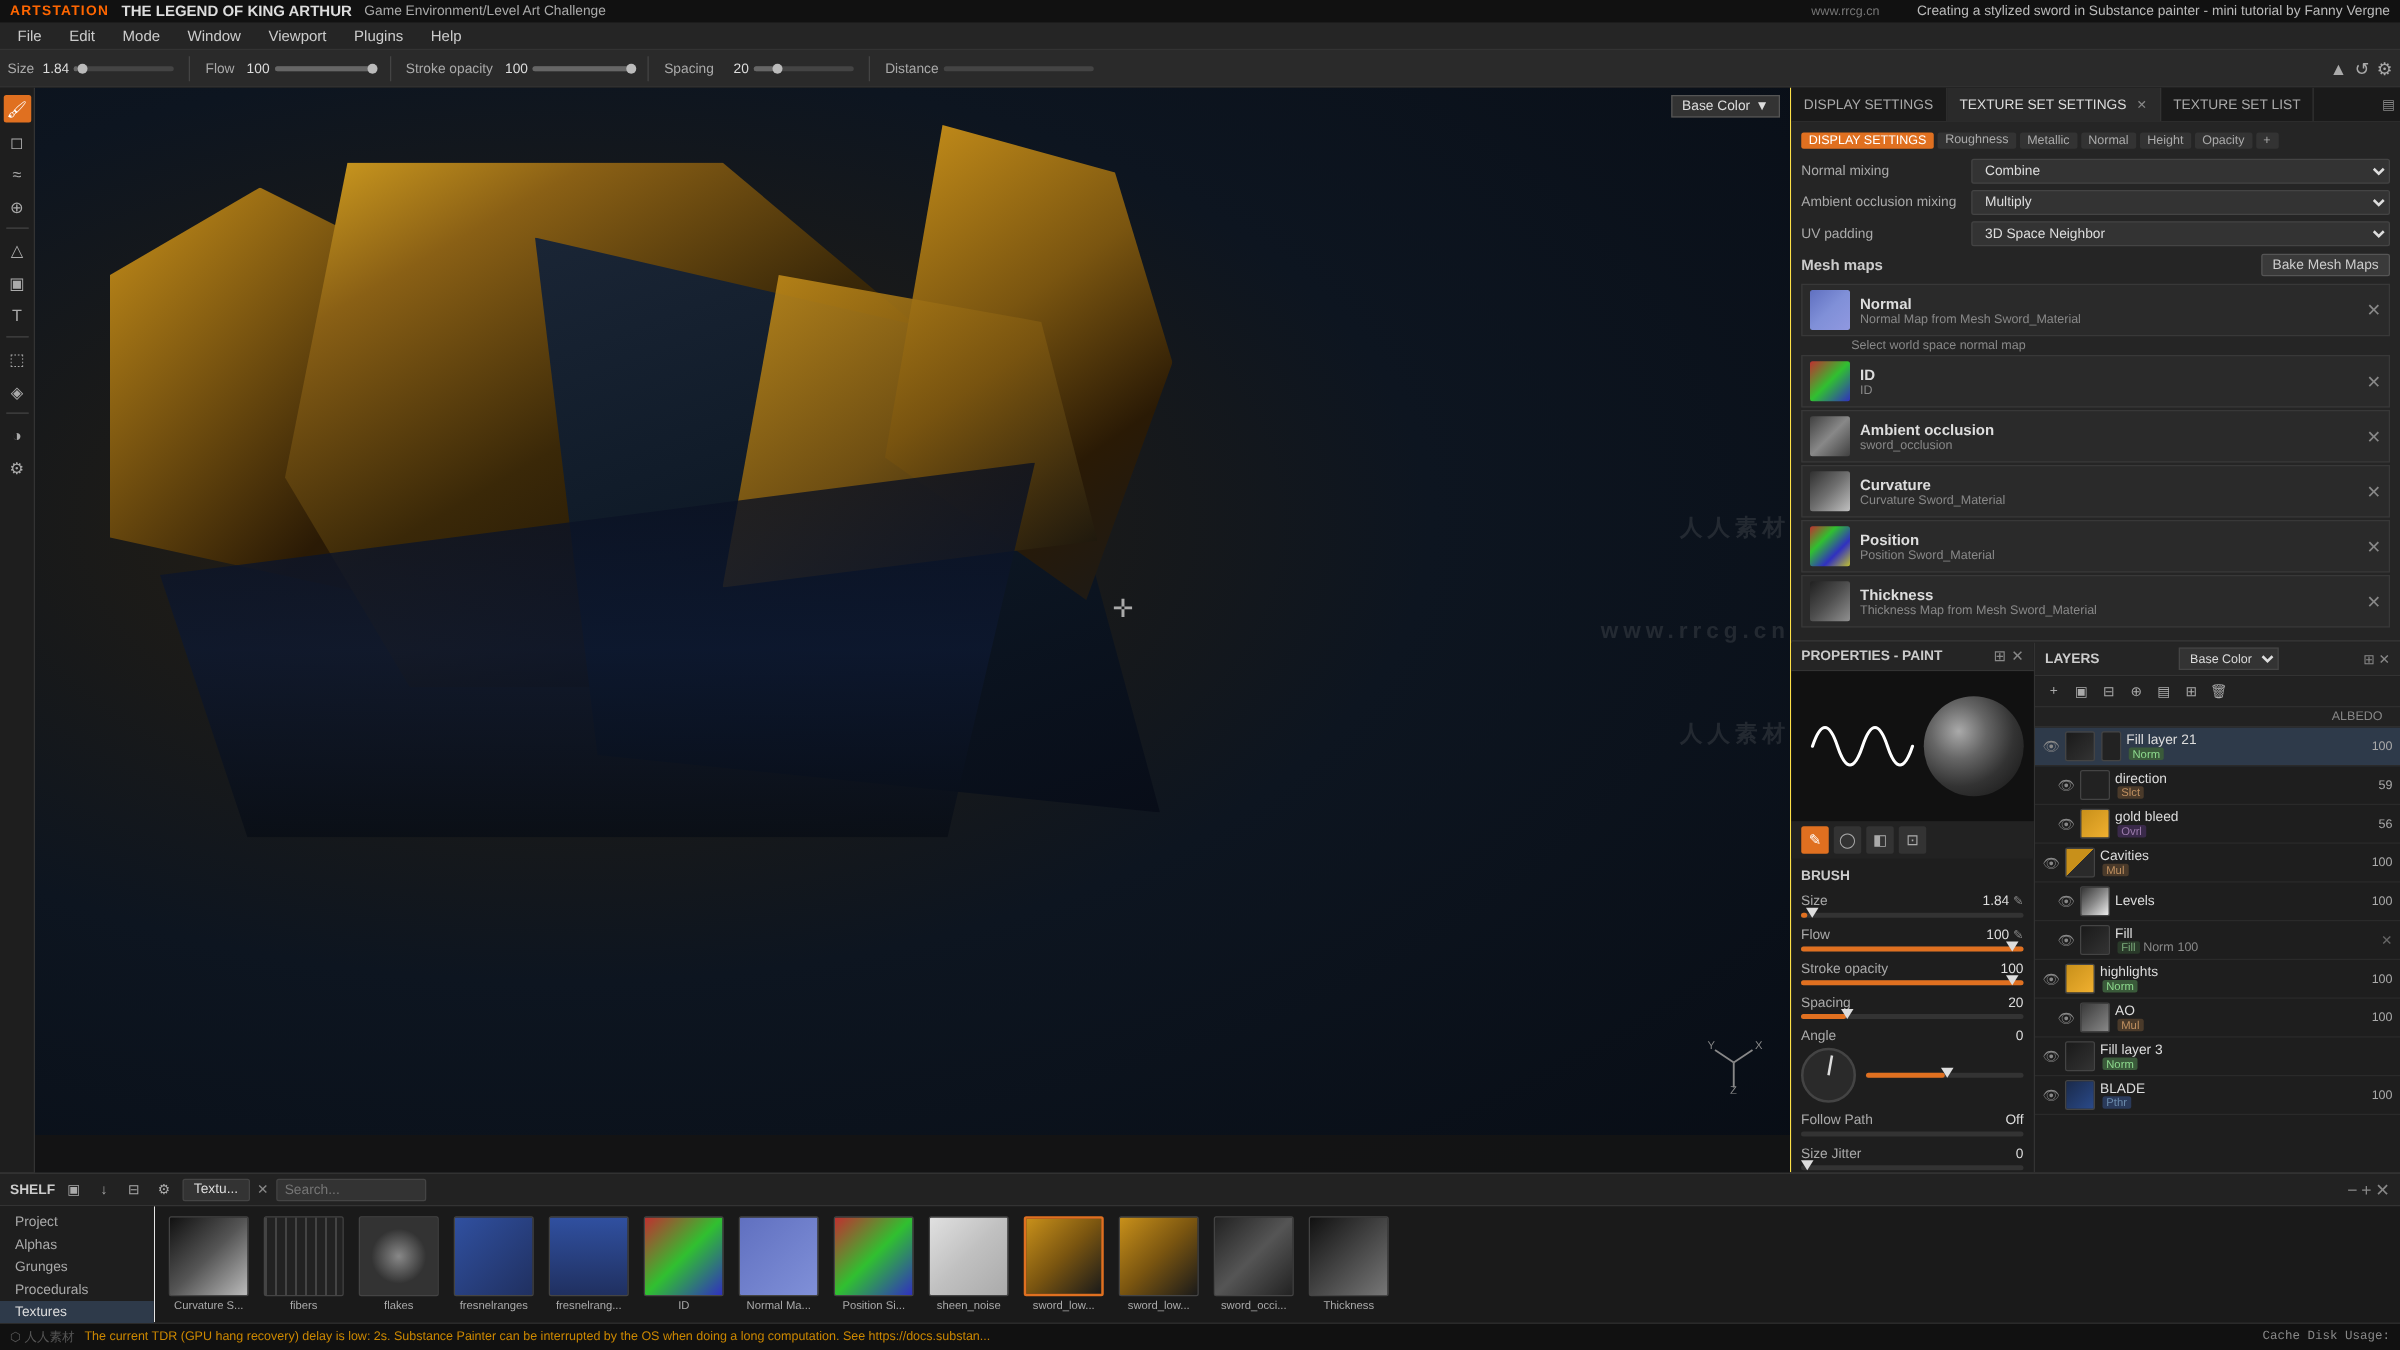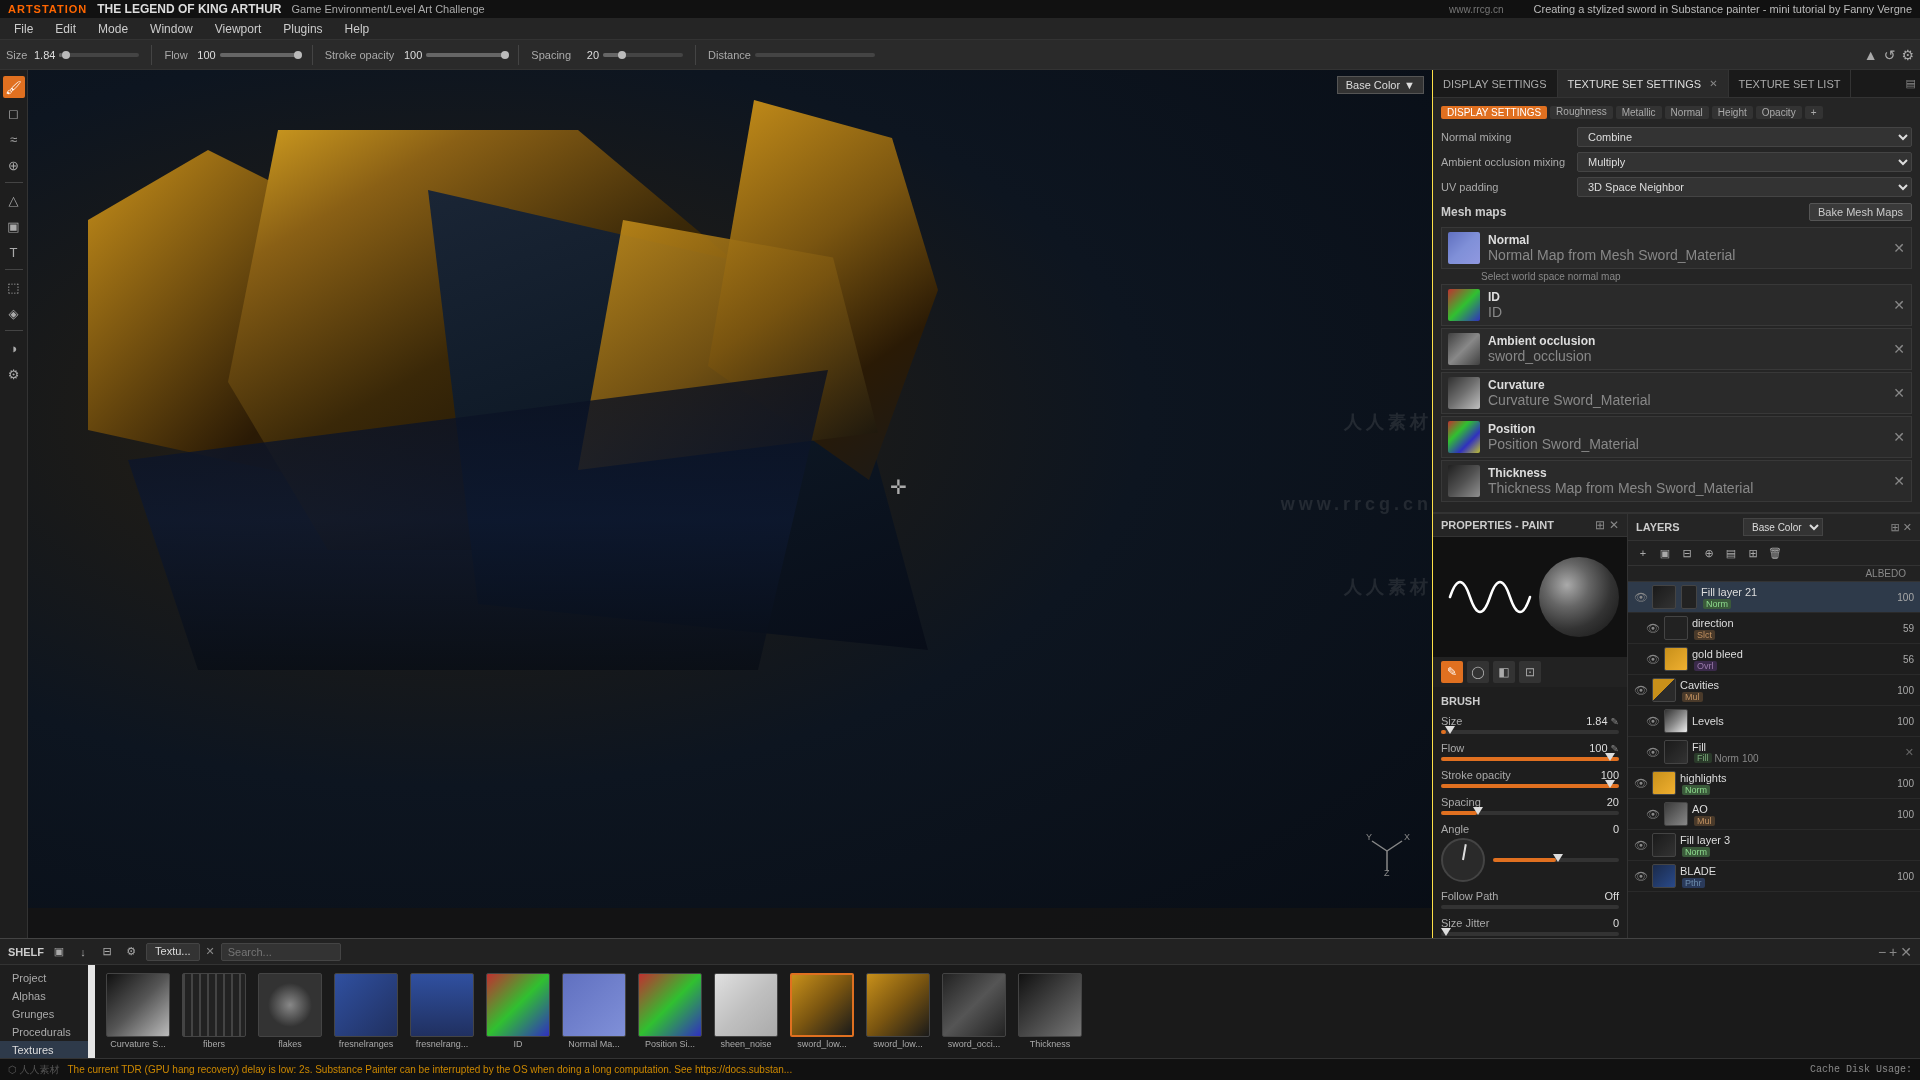--- a/index.html
+++ b/index.html
@@ -307,21 +307,21 @@
       color: #888;
     }
     .map-thumb.normal { background: linear-gradient(135deg, #6070c0, #8090d8, #9098e0); }
     .map-thumb.id { background: linear-gradient(135deg, #c03030, #30c030, #3030c0); }
     .map-thumb.ao { background: linear-gradient(135deg, #404040, #888, #404040); }
     .map-thumb.curvature { background: linear-gradient(135deg, #303030, #707070, #c0c0c0); }
     .map-thumb.position { background: linear-gradient(135deg, #c03030, #30c030, #3030c0, #c0c030); }
     .map-thumb.thickness { background: linear-gradient(135deg, #202020, #505050, #909090); }
     .map-info { flex: 1; }
     .map-name { color: #ddd; font-size: 12px; font-weight: bold; }
-    .map-file { color: #888; font-size: 14px; }
+    .map-file { color: #888; font-size: 10px; }
     .select-world-text { color: #888; font-size: 10px; margin-left: 40px; margin-bottom: 2px; }
     .map-remove { color: #888; cursor: pointer; font-size: 14px; margin-left: auto; }
     
     #bottom-panels {
       display: flex;
       flex: 1;
       overflow: hidden;
       border-top: 1px solid #333;
     }
     
@@ -548,23 +548,23 @@
     .shelf-tab {
       background: #333; color: #ddd; border: 1px solid #444;
       padding: 1px 8px; font-size: 11px; height: 18px; border-radius: 2px; cursor: pointer;
     }
     .shelf-content {
       display: flex;
       flex: 1;
       overflow: hidden;
     }
     .shelf-nav {
-      width: 95px;
+      width: 124px;
       background: #1e1e1e;
-      border-right: 7px solid #e5e5e5;
+      border-right: 1px solid #e5e5e5;
       padding: 4px 0;
       overflow-y: auto;
       flex-shrink: 0;
     }
     .shelf-nav-item {
       padding: 3px 12px;
       color: #aaa;
       font-size: 11px;
       cursor: pointer;
     }

